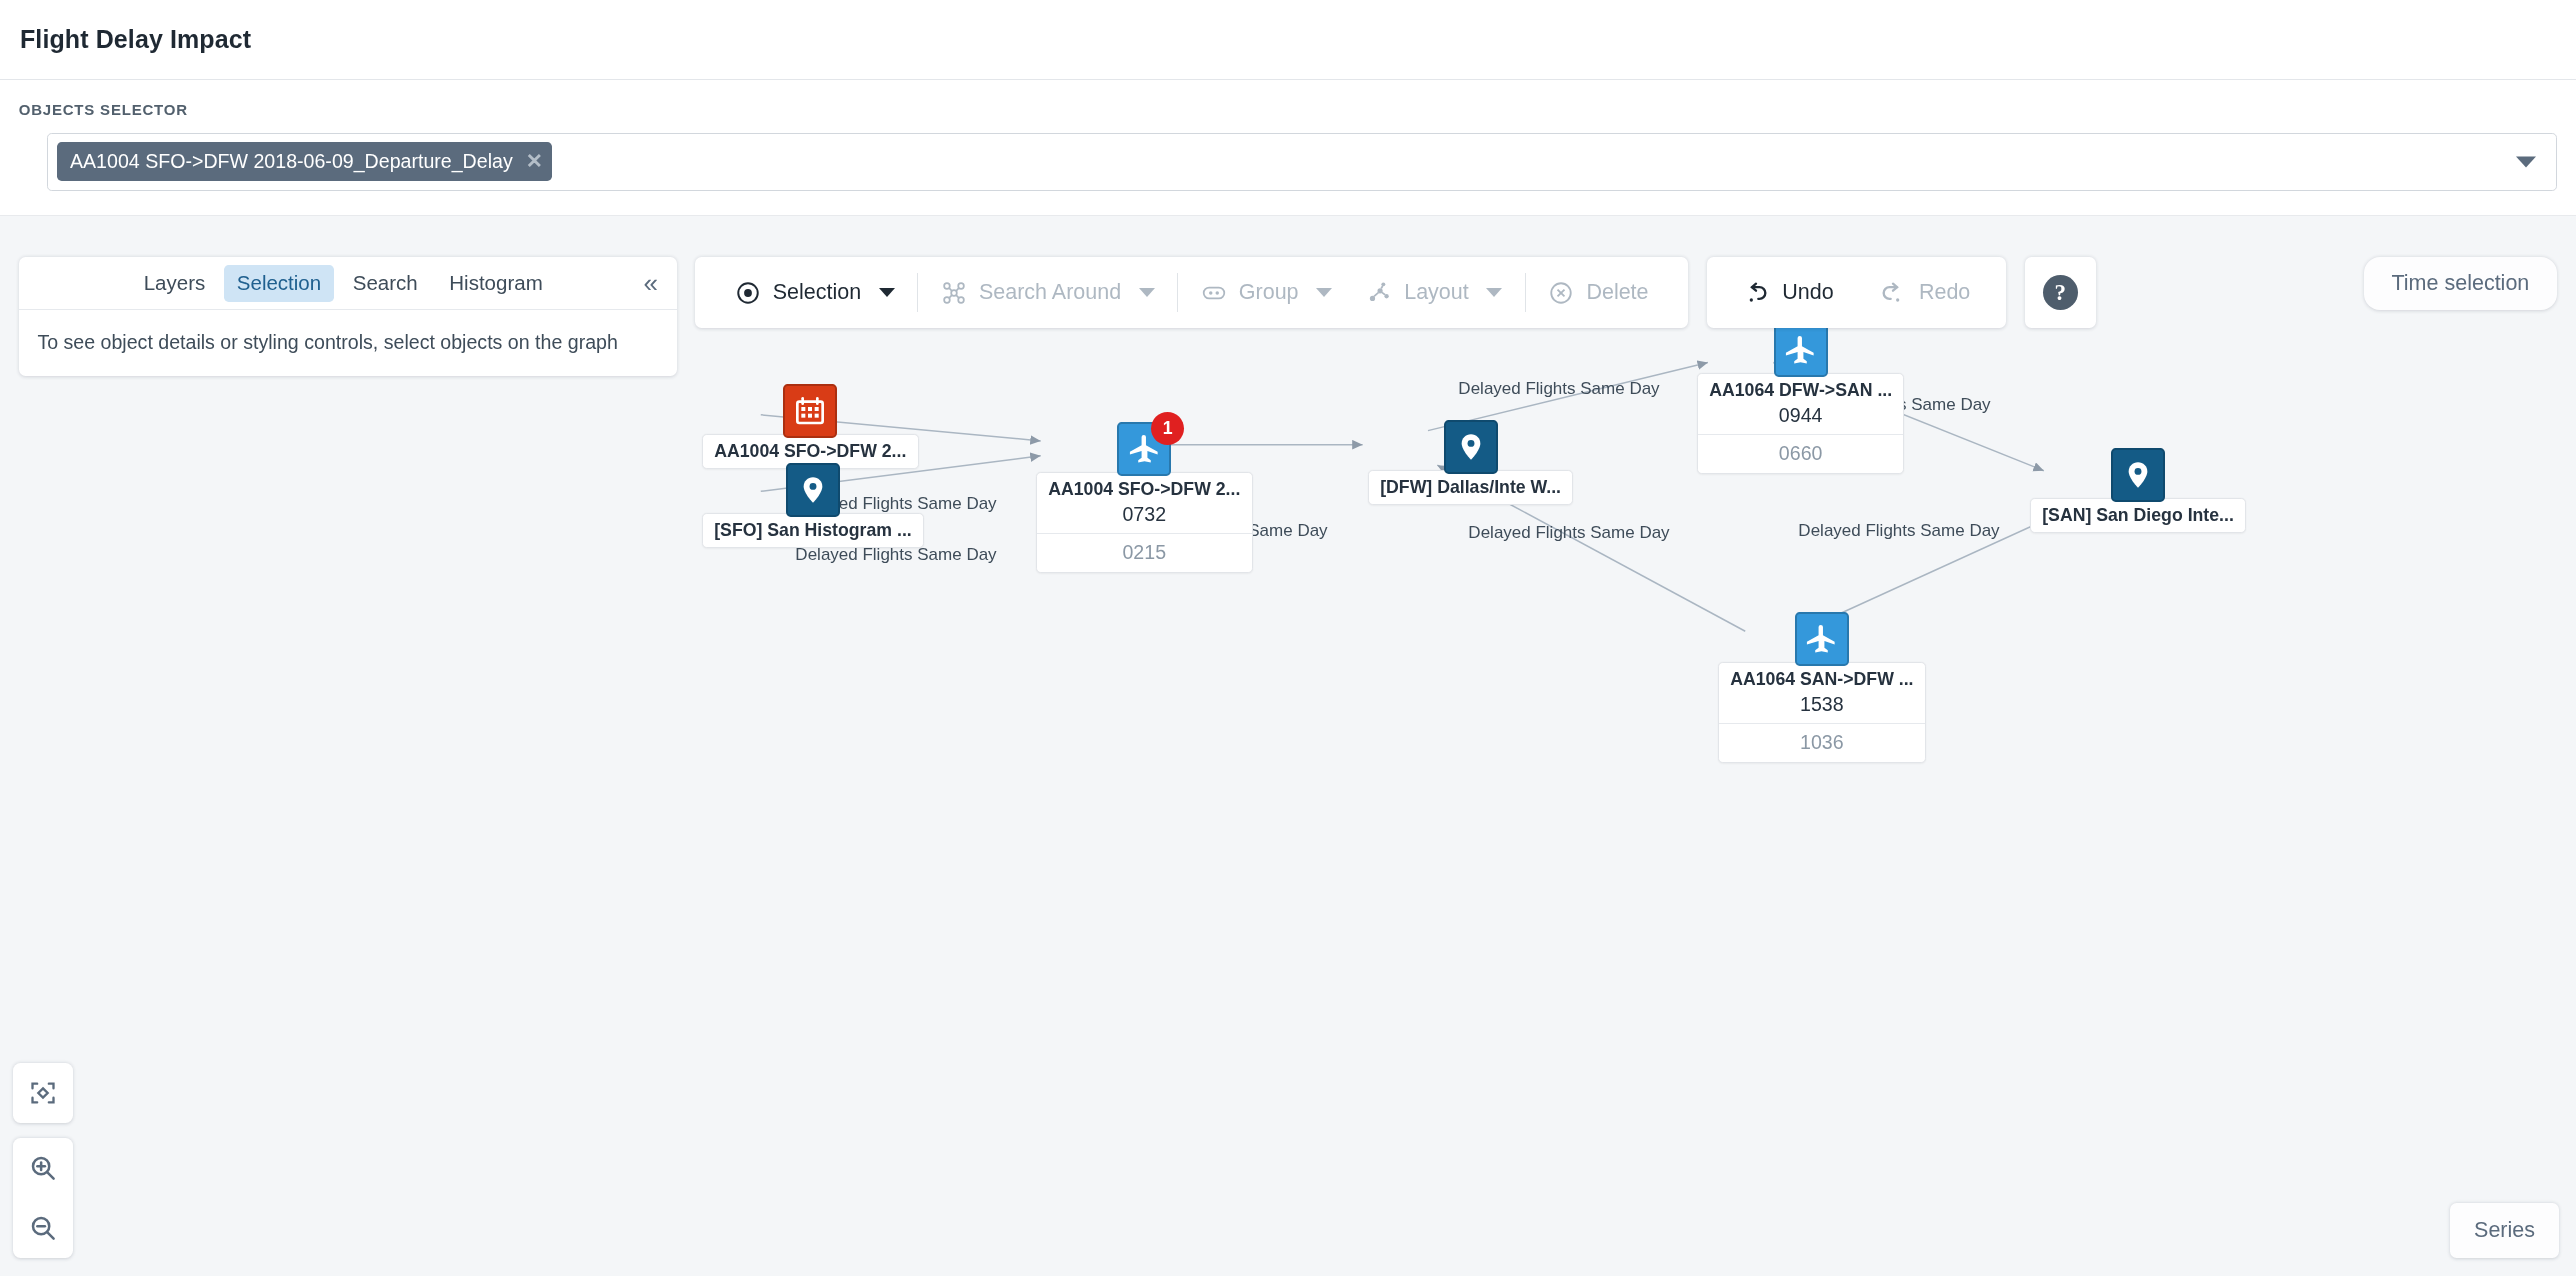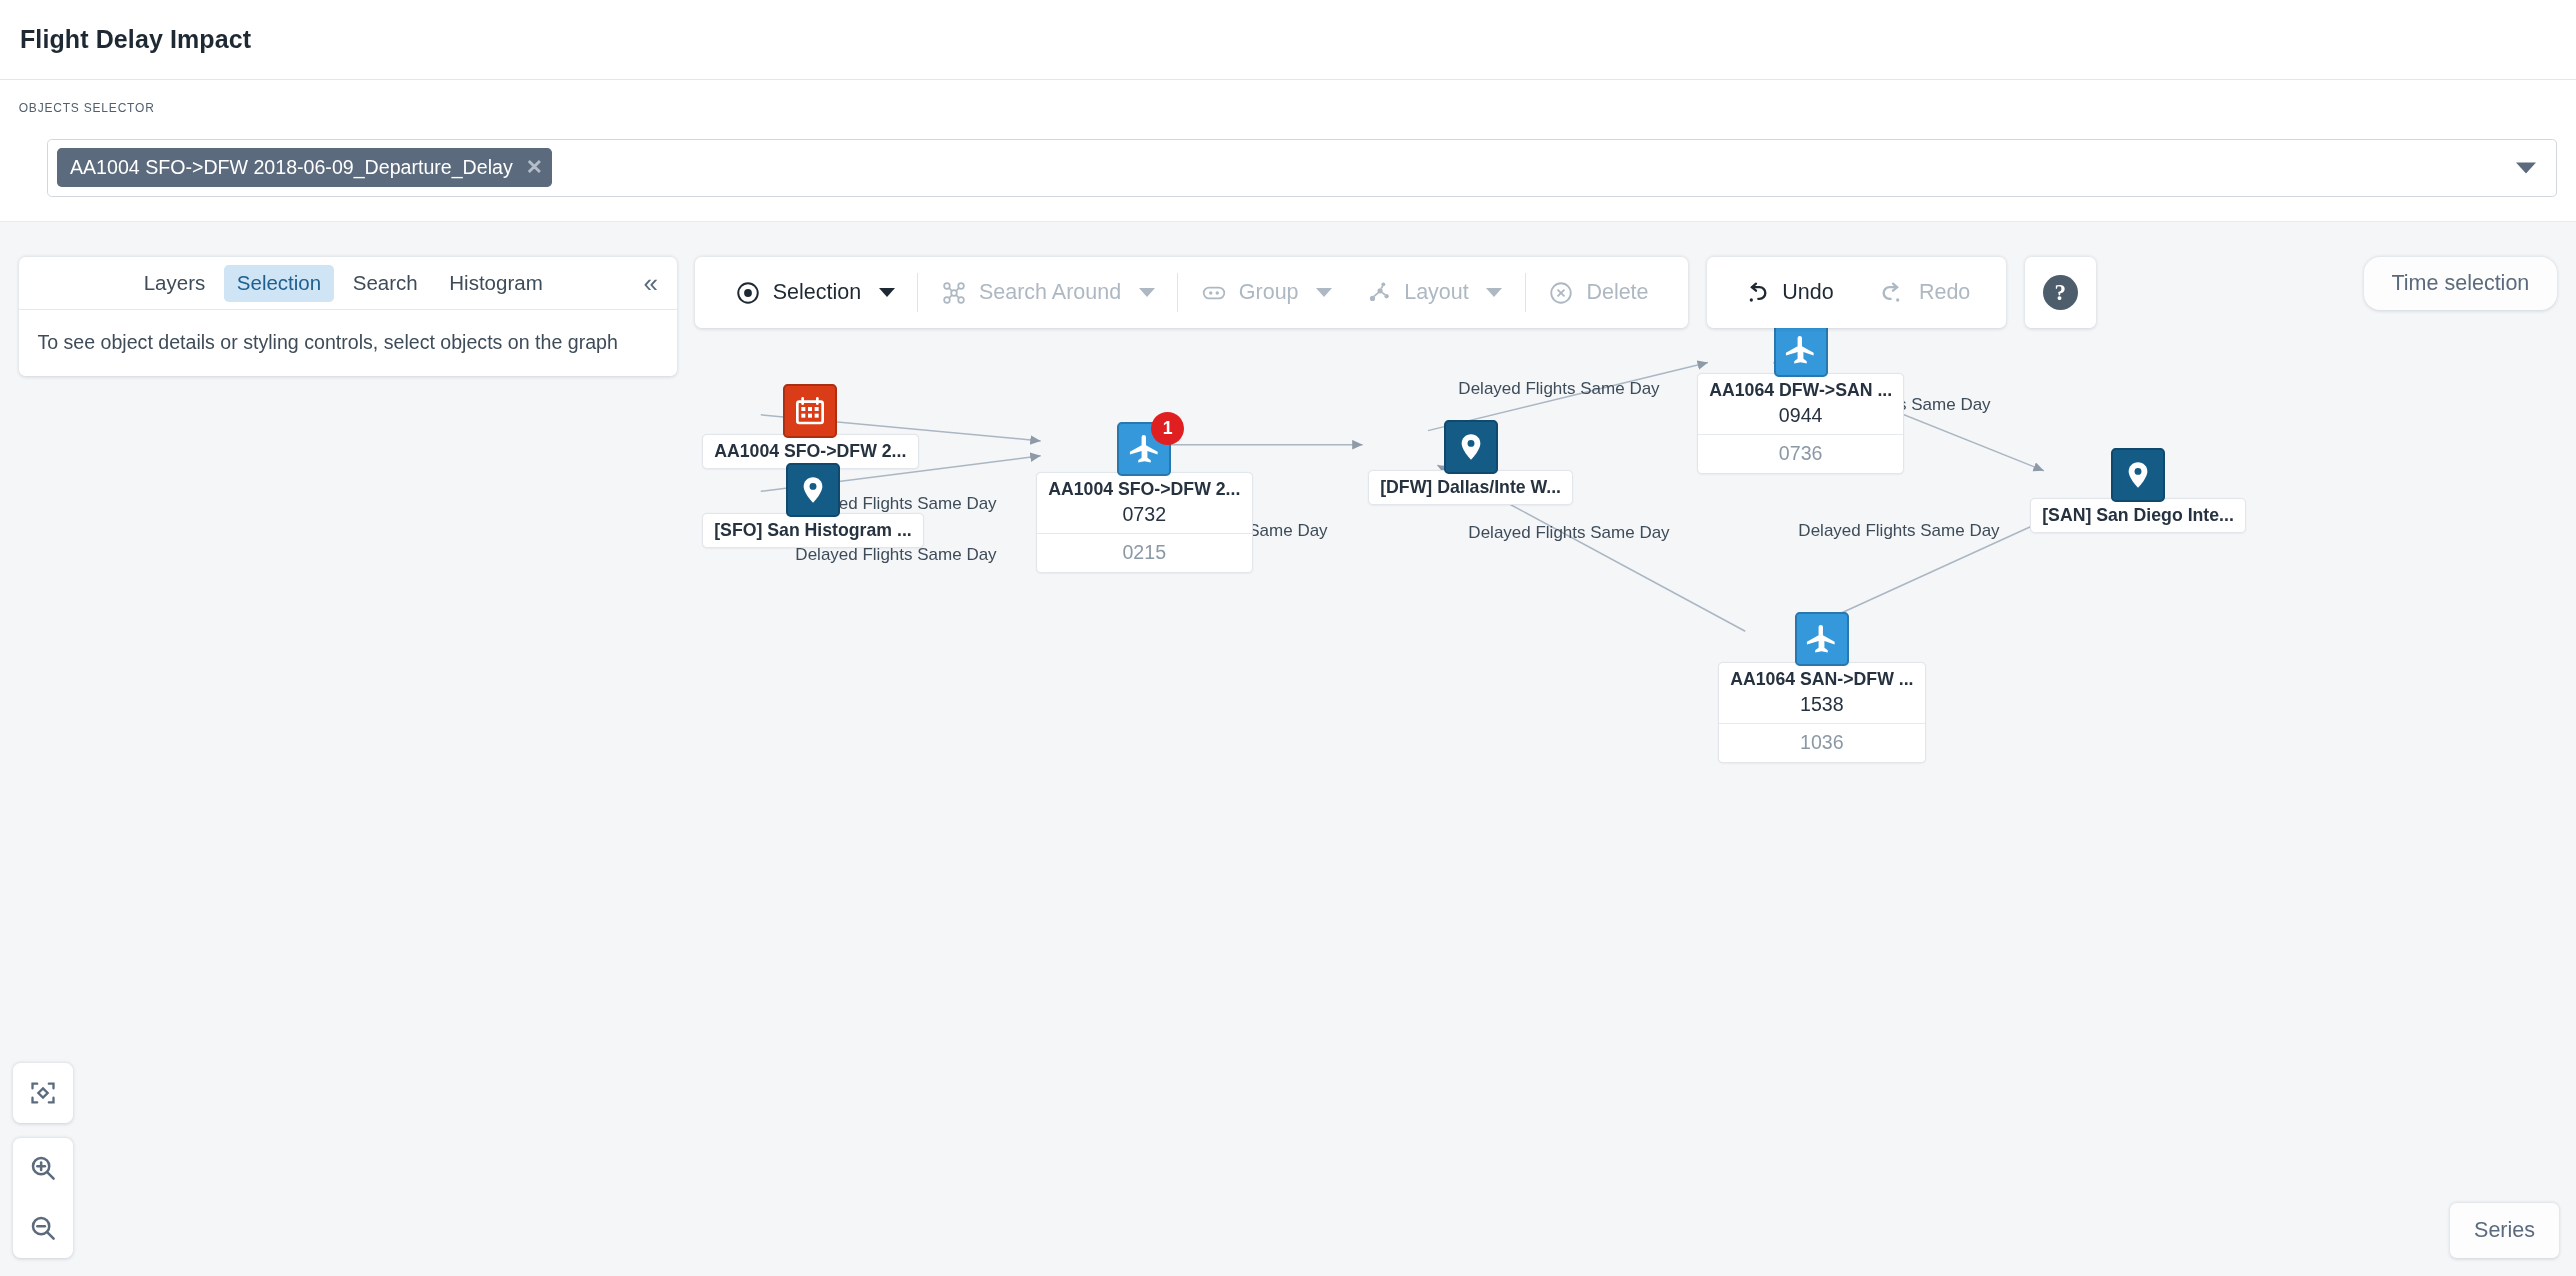--- a/index.html
+++ b/index.html
@@ -26,25 +26,25 @@
     letter-spacing: 0.1px;
   }
 
   
   .selector-zone {
     background: #ffffff;
     padding: 20.5px 18.7px 24px 18.7px;
     border-bottom: 0.9px solid #e8eaed;
   }
   .selector-label {
-    font-size: 12px;
-    font-weight: normal;
+    font-size: 15px;
+    font-weight: bold;
     color: #52606d;
     letter-spacing: 0.8px;
-    margin-bottom: 24px;
+    margin-bottom: 15px;
   }
   .selector-box {
     position: relative;
     height: 58px;
     border: 0.9px solid #d2d7dd;
     border-radius: 4.7px;
     background: #fff;
     display: flex;
     align-items: center;
     padding: 0 9.3px;
@@ -402,21 +402,21 @@
     <div class="node-icon flight">
       <svg width="35" height="35" viewBox="0 0 24 24">
         <path d="M21 15.5v-2l-8-4.5V3.5a1.5 1.5 0 0 0-3 0V9l-8 4.5v2l8-2.4v4.6l-2.3 1.6v1.6L12 20l4.3.9v-1.6L14 17.7v-4.6z" fill="#fff"></path>
       </svg>
     </div>
     <div class="label-card">
       <div class="lc-top">
         <div class="lc-title">AA1064 DFW-&gt;SAN ...</div>
         <div class="lc-sub">0944</div>
       </div>
-      <div class="lc-bottom">0736</div>
+      <div class="lc-bottom">0660</div>
     </div>
   </div>
 
   <div class="node" style="left:1718px;top:354px">
     <div class="node-icon flight">
       <svg width="35" height="35" viewBox="0 0 24 24">
         <path d="M21 15.5v-2l-8-4.5V3.5a1.5 1.5 0 0 0-3 0V9l-8 4.5v2l8-2.4v4.6l-2.3 1.6v1.6L12 20l4.3.9v-1.6L14 17.7v-4.6z" fill="#fff"></path>
       </svg>
     </div>
     <div class="label-card">

